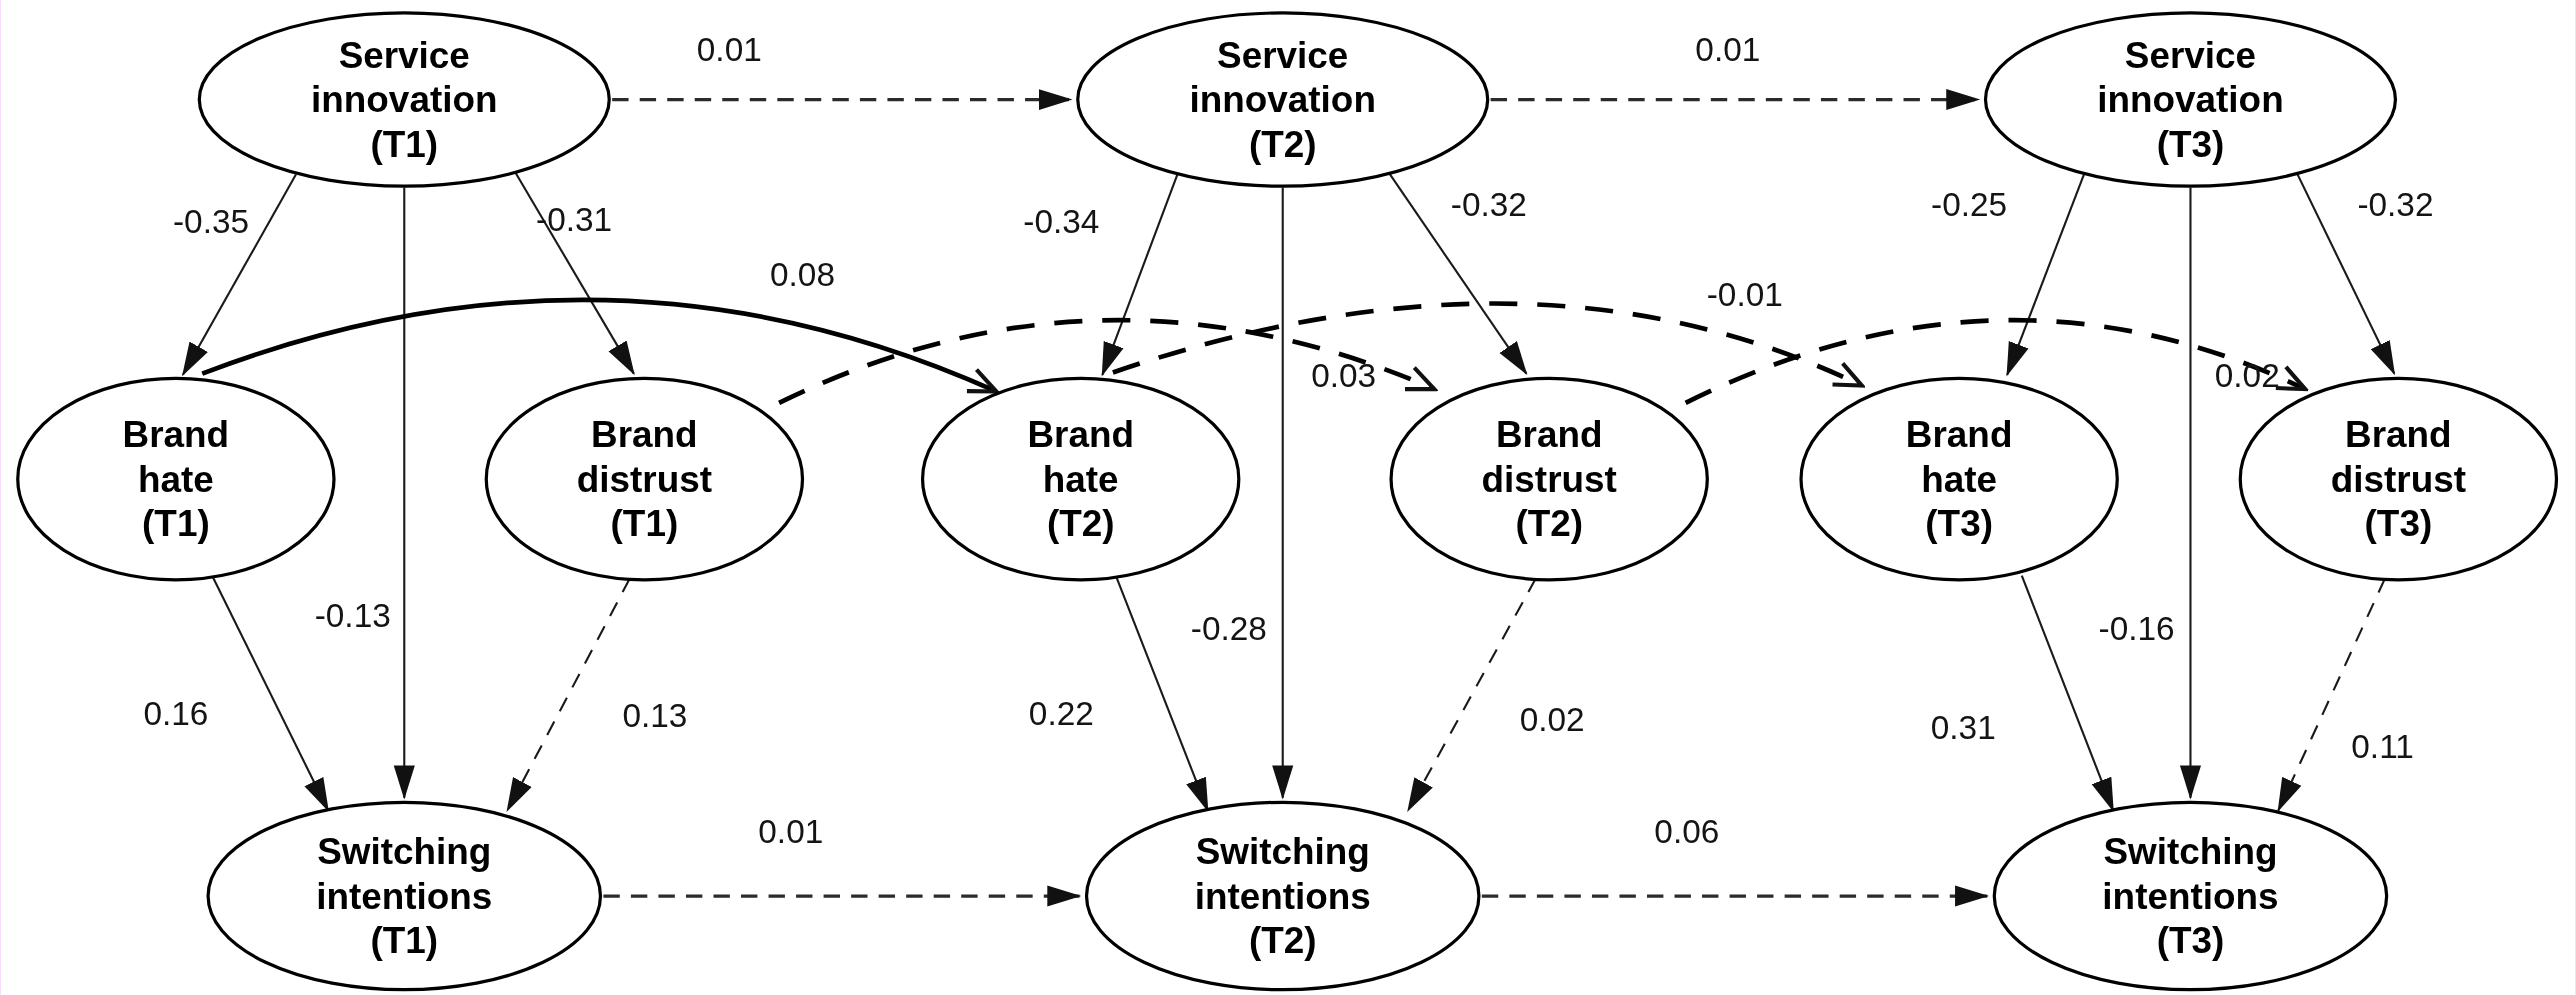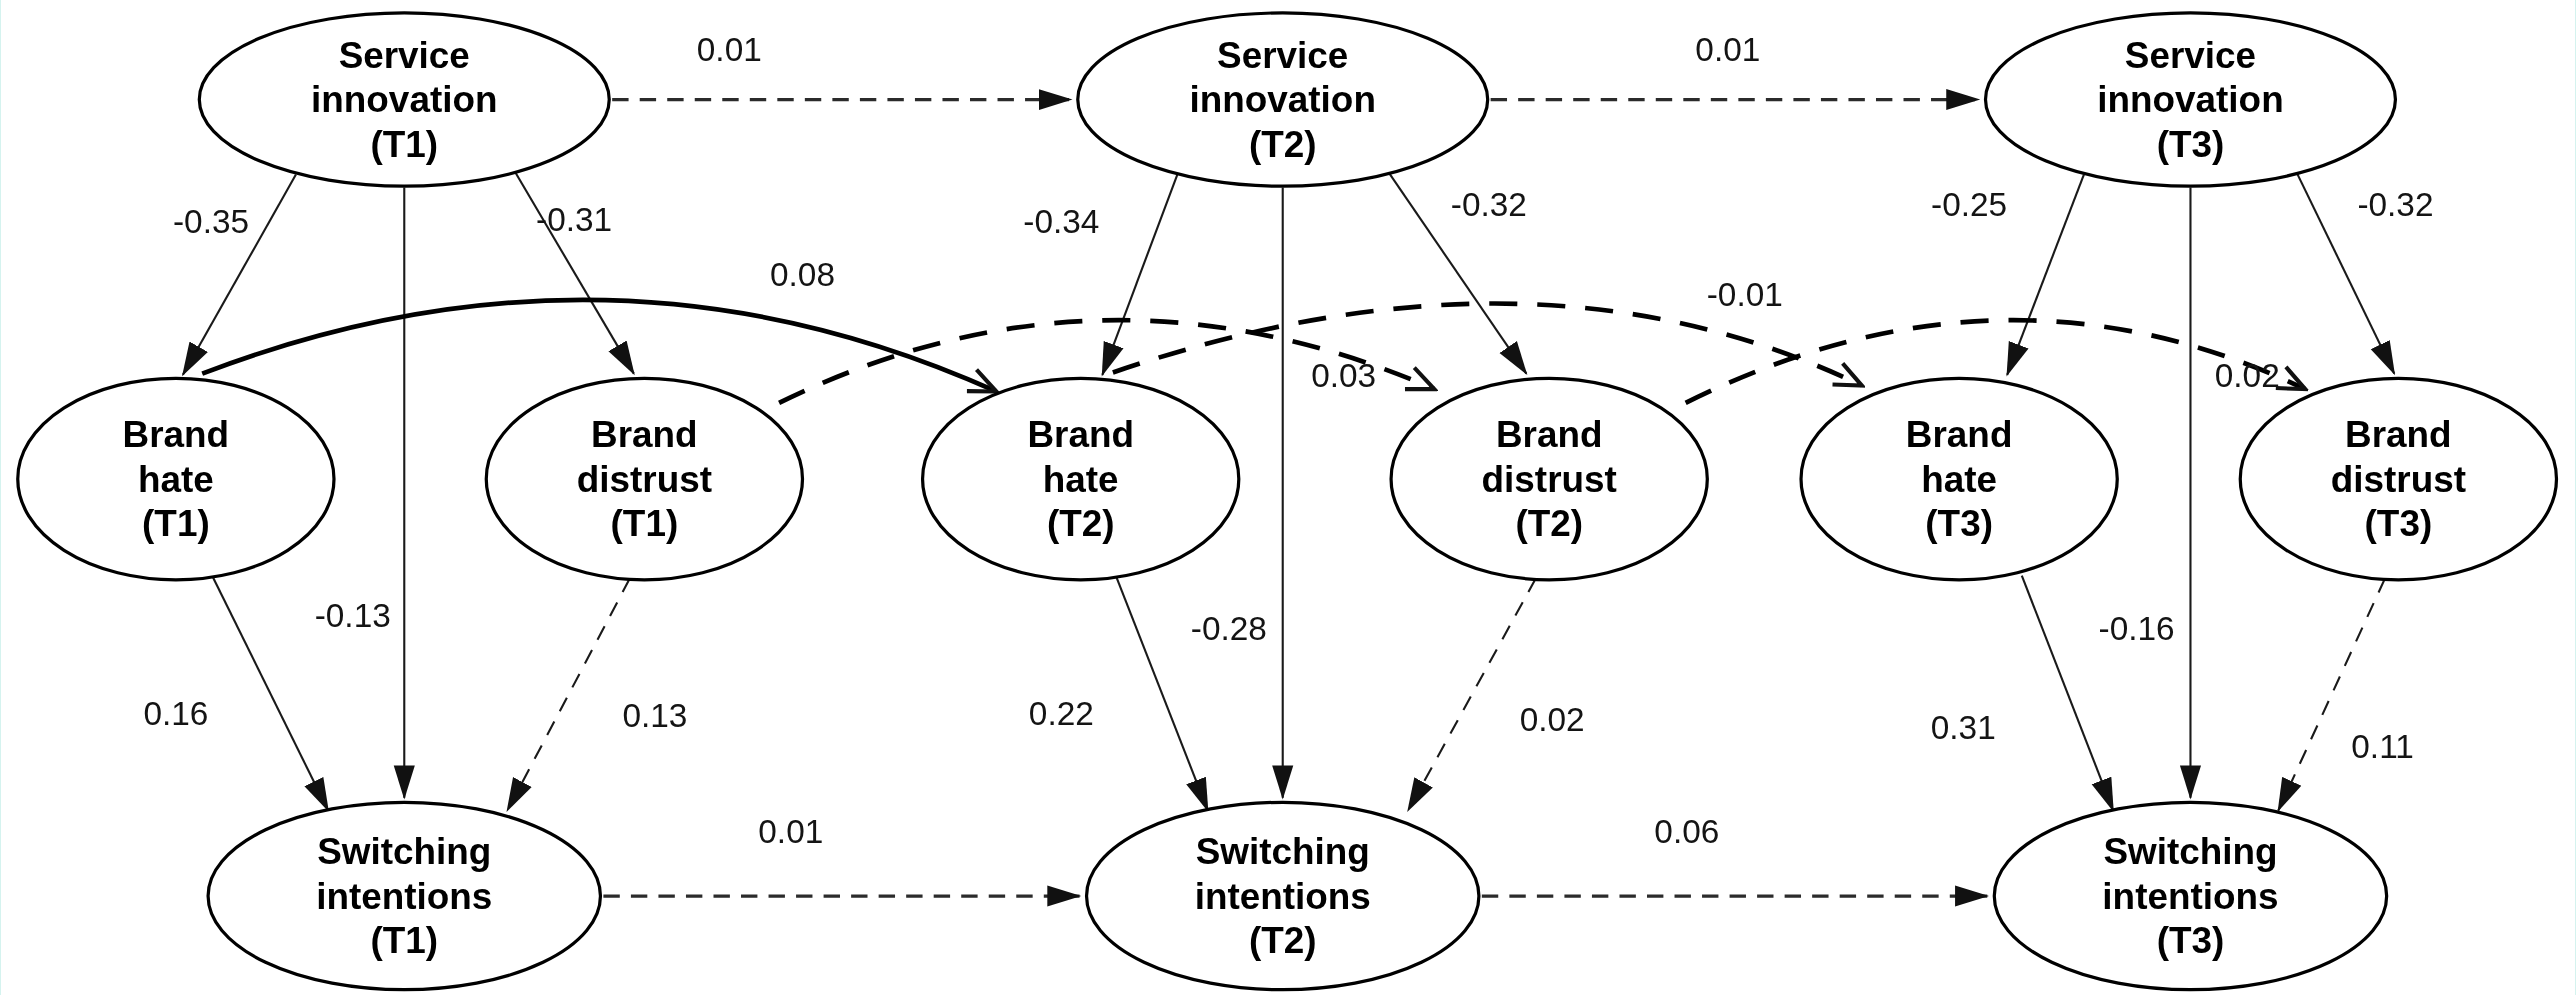--- a/index.html
+++ b/index.html
@@ -4,21 +4,21 @@
 <style>
   html, body {
     margin: 0;
     padding: 0;
     background: #ffffff;
     font-family: "Liberation Sans", sans-serif;
   }
   #diagram-wrap {
     width: 100vw;
     height: 100vh;
-    background: #14b8a6;
+    background: #d946ef;
   }
   svg { display: block; width: 100%; height: 100%; }
 
   .node-ellipse {
     fill: #ffffff;
     stroke: #000000;
     stroke-width: 5.5;
   }
   .node-label {
     fill: #000000;

